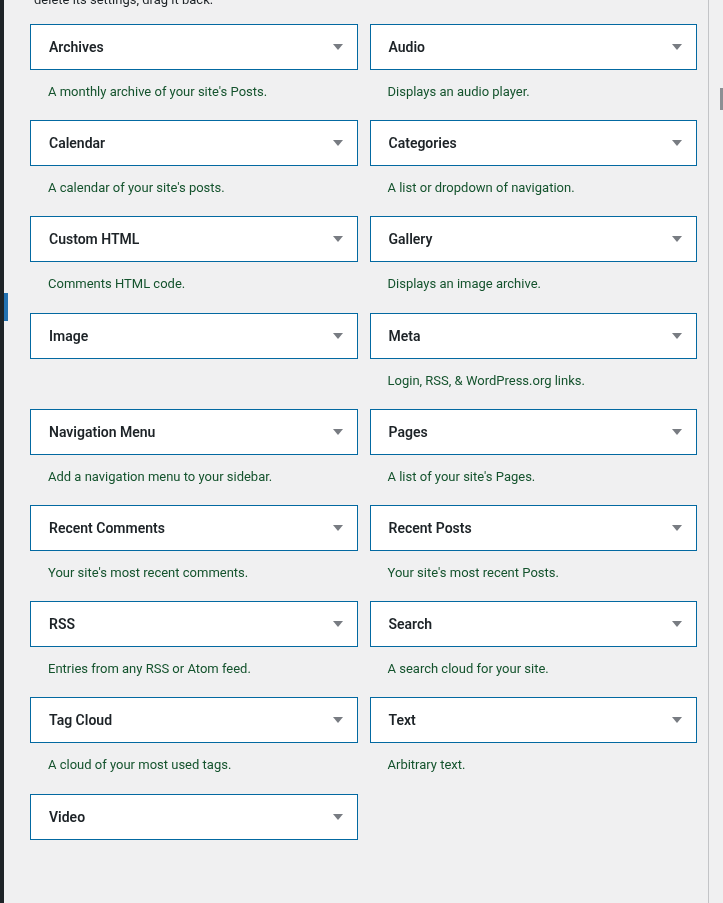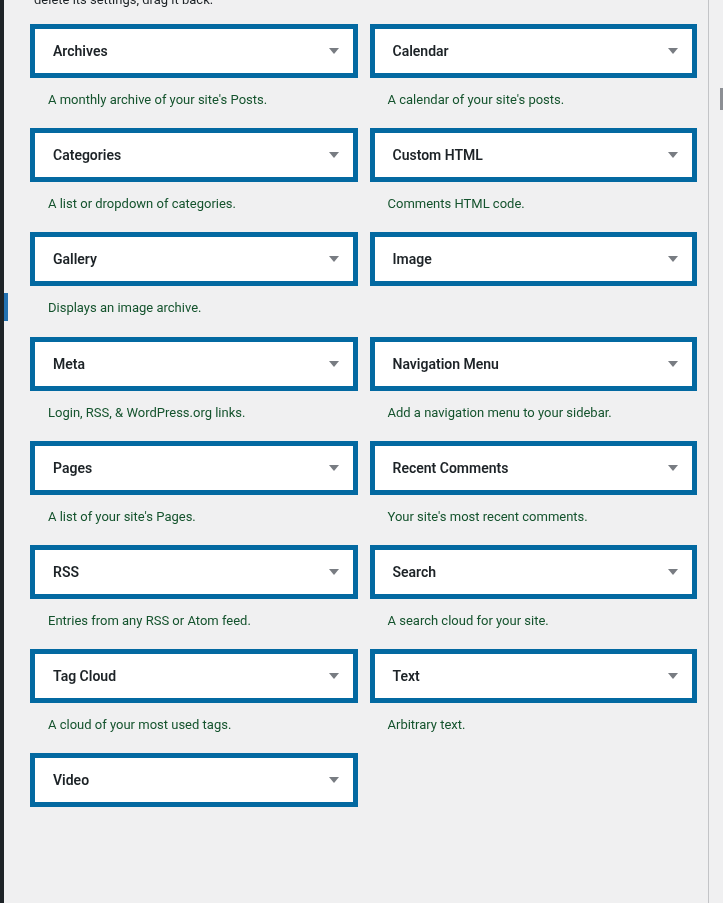--- a/index.html
+++ b/index.html
@@ -37,21 +37,21 @@
     }
     .widget-item {
       display: flex;
       flex-direction: column;
     }
     .widget-header {
       display: flex;
       align-items: center;
       justify-content: space-between;
       background: #fff;
-      border: 5px solid #0369a1;
+      border: 1px solid #0369a1;
       padding: 14px 14px 14px 18px;
       cursor: pointer;
     }
     .widget-title {
       font-weight: 600;
       font-size: 14px;
       color: #1d2327;
     }
     .widget-chevron {
       width: 0;
@@ -103,35 +103,42 @@
   <div class="widgets-grid">
 
     <div class="widget-item">
       <div class="widget-header">
         <span class="widget-title">Archives</span>
         <span class="widget-chevron"></span>
       </div>
       <div class="widget-description">A monthly archive of your site's Posts.</div>
     </div>
 
+    <div class="widget-item">
+      <div class="widget-header">
+        <span class="widget-title">Audio</span>
+        <span class="widget-chevron"></span>
+      </div>
+      <div class="widget-description">Displays an audio player.</div>
+    </div>
 
     <div class="widget-item">
       <div class="widget-header">
         <span class="widget-title">Calendar</span>
         <span class="widget-chevron"></span>
       </div>
       <div class="widget-description">A calendar of your site's posts.</div>
     </div>
 
     <div class="widget-item">
       <div class="widget-header">
         <span class="widget-title">Categories</span>
         <span class="widget-chevron"></span>
       </div>
-      <div class="widget-description">A list or dropdown of categories.</div>
+      <div class="widget-description">A list or dropdown of navigation.</div>
     </div>
 
     <div class="widget-item">
       <div class="widget-header">
         <span class="widget-title">Custom HTML</span>
         <span class="widget-chevron"></span>
       </div>
       <div class="widget-description">Comments HTML code.</div>
     </div>
 
@@ -175,20 +182,27 @@
     </div>
 
     <div class="widget-item">
       <div class="widget-header">
         <span class="widget-title">Recent Comments</span>
         <span class="widget-chevron"></span>
       </div>
       <div class="widget-description">Your site's most recent comments.</div>
     </div>
 
+    <div class="widget-item">
+      <div class="widget-header">
+        <span class="widget-title">Recent Posts</span>
+        <span class="widget-chevron"></span>
+      </div>
+      <div class="widget-description">Your site's most recent Posts.</div>
+    </div>
 
     <div class="widget-item">
       <div class="widget-header">
         <span class="widget-title">RSS</span>
         <span class="widget-chevron"></span>
       </div>
       <div class="widget-description">Entries from any RSS or Atom feed.</div>
     </div>
 
     <div class="widget-item">

